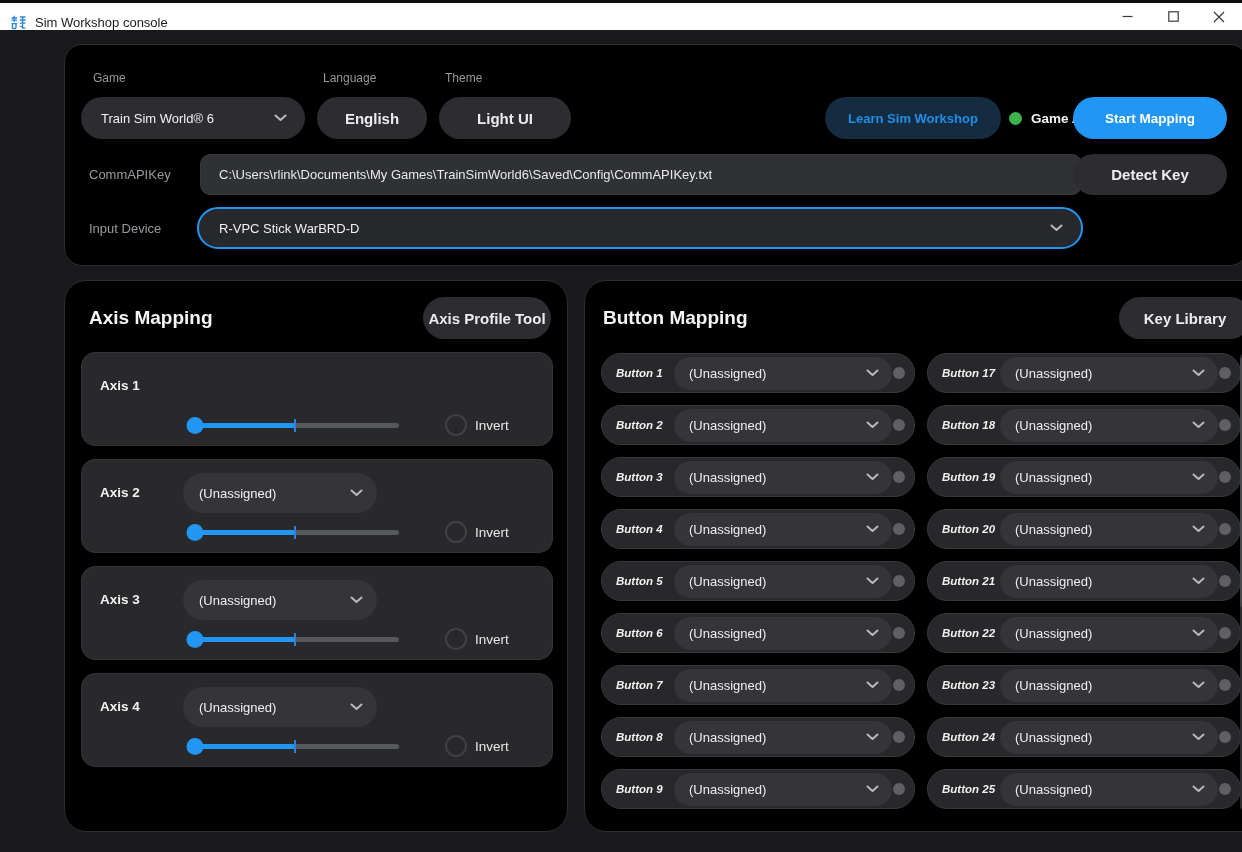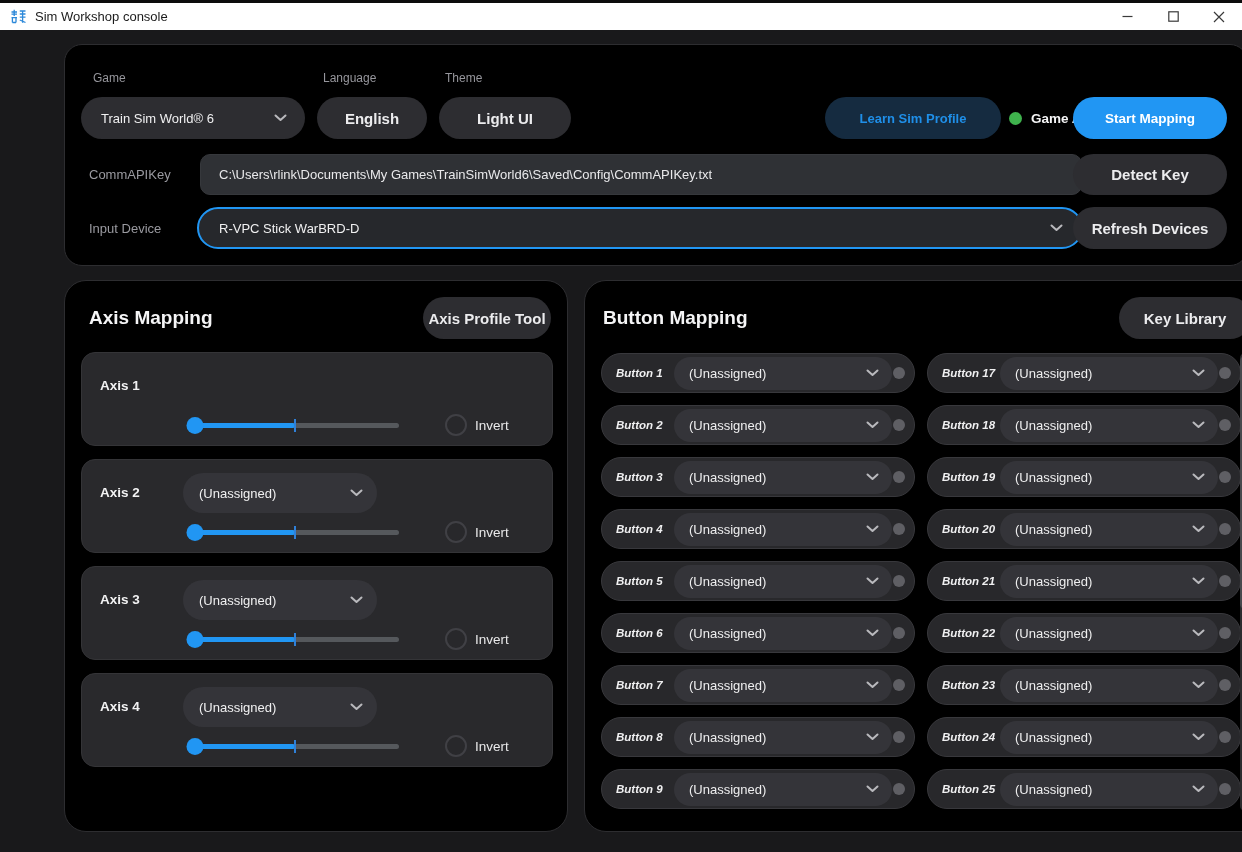--- a/index.html
+++ b/index.html
@@ -2,21 +2,21 @@
 <html><head>
 <meta charset="utf-8">
 <style>
   * { margin:0; padding:0; box-sizing:border-box; }
   html,body { width:1242px; height:852px; background:#0c0c0c; overflow:hidden;
               font-family:"Liberation Sans", sans-serif; }
   .window { position:relative; width:1242px; height:852px; }
 
   
   .top-strip { height:3px; background:#0c0c0c; }
-  .titlebar { height:27px; background:#ffffff; display:flex; align-items:center; }
+  .titlebar { height:27px; background:#ffffff; display:flex; align-items:flex-end; }
   .app-icon { margin-left:10px; display:flex; align-items:center; }
   .title { margin-left:8px; font-size:13px; color:#1b1b1b; }
   .controls { margin-left:auto; display:flex; height:27px; }
   .winctl { width:46px; height:27px; border:none; background:transparent; display:flex;
             align-items:center; justify-content:center; cursor:pointer; }
 
   
   .main { position:relative; width:1242px; height:822px; background:#19191b; }
   .panel { position:absolute; background:#000000; border:1px solid #2d2d30; border-radius:18px;margin-left:44px; }
 
@@ -139,41 +139,40 @@
         <span class="val">Train Sim World® 6</span>
         <span class="chev">
           <svg width="13" height="8" viewBox="0 0 13 8">
               <path d="M1.5 1.5 L6.5 6 L11.5 1.5" fill="none" stroke="#b9b9bd" stroke-width="2" stroke-linecap="round" stroke-linejoin="round"></path>
             </svg>
         </span>
       </div>
       <button class="pillbtn" style="left:252px;top:52px;width:110px;height:42px">English</button>
       <button class="pillbtn" style="left:374px;top:52px;width:132px;height:42px">Light UI</button>
 
-      <button class="learn-btn">Learn Sim Profile</button>
+      <button class="learn-btn">Learn Sim Workshop</button>
       <div class="gameapi">
         <span class="status-dot" style="background: rgb(63, 178, 77);"></span>
         <span class="txt">Game API</span>
       </div>
       <button class="start-btn" style="background: rgb(33, 150, 243);">Start Mapping</button>
 
       <span class="rowlabel" style="left:24px;top:122px">CommAPIKey</span>
       <input class="path-input" value="C:\Users\rlink\Documents\My Games\TrainSimWorld6\Saved\Config\CommAPIKey.txt" style="">
       <button class="pillbtn" style="right:20px;top:109px;width:154px;height:41px">Detect Key</button>
 
       <span class="rowlabel" style="left:24px;top:176px">Input Device</span>
       <div class="select device-select">
         <span class="val">R-VPC Stick WarBRD-D</span>
         <span class="chev">
           <svg width="13" height="8" viewBox="0 0 13 8">
               <path d="M1.5 1.5 L6.5 6 L11.5 1.5" fill="none" stroke="#b9b9bd" stroke-width="2" stroke-linecap="round" stroke-linejoin="round"></path>
             </svg>
         </span>
       </div>
-      <button class="pillbtn" style="right:20px;top:162px;width:154px;height:42px">Refresh Devices</button>
     </section>
 
     <section class="panel axis-panel">
       <h2 class="sec-title" style="left:24px;top:26px">Axis Mapping</h2>
       <button class="pillbtn" style="right:16px;top:16px;width:128px;height:42px">Axis Profile Tool</button>
       <div id="axis-rows">
   <div class="axis-row" style="top: 71px;">
     <span class="axis-label">Axis 1</span>
     <div class="slider">
       <div class="track">

